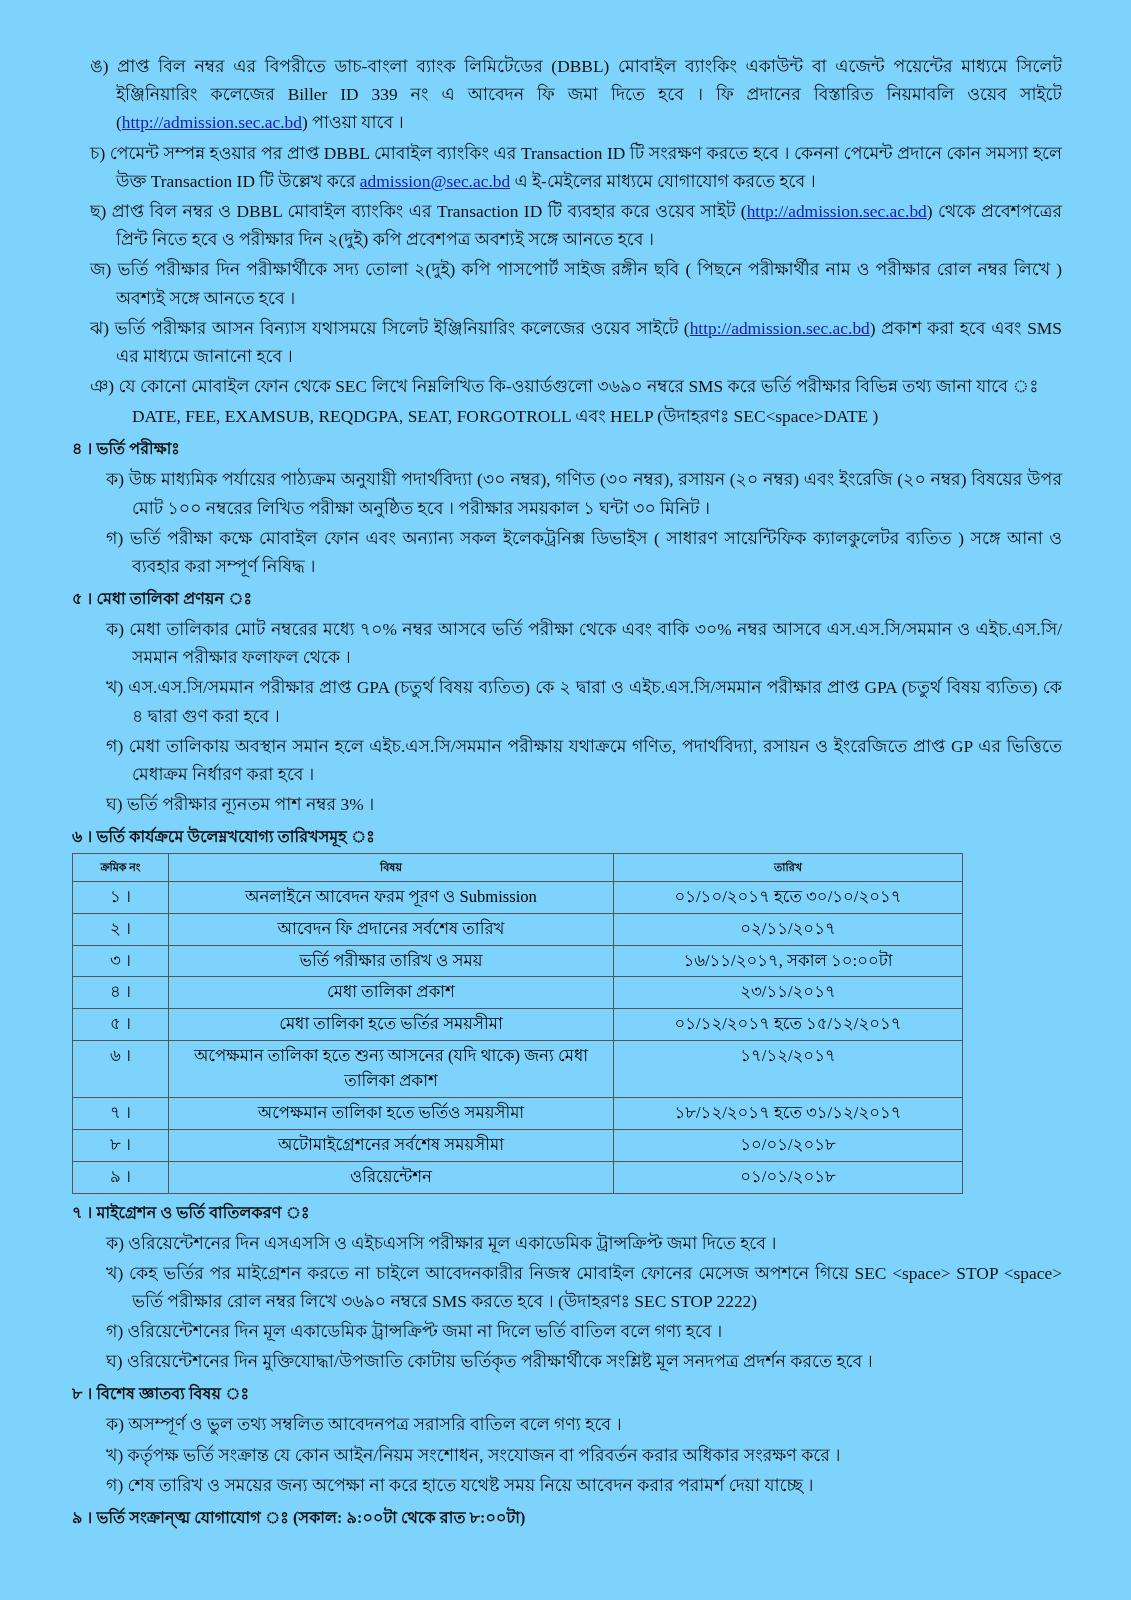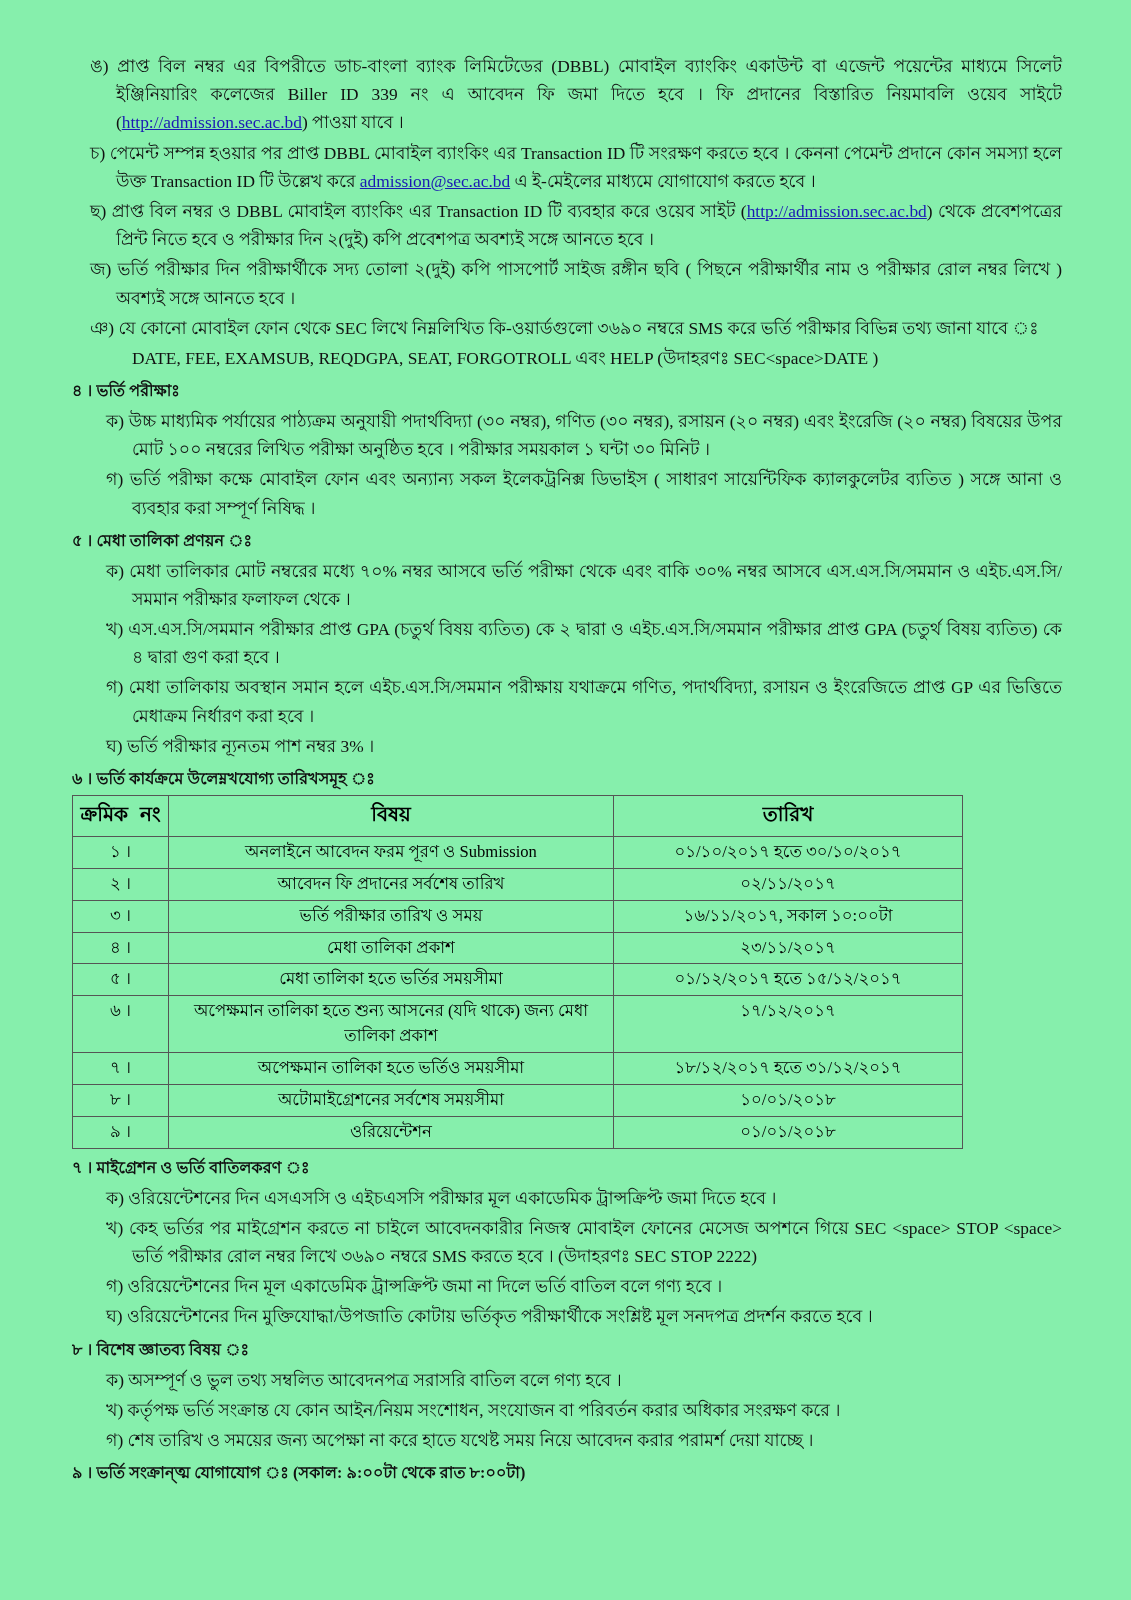--- a/index.html
+++ b/index.html
@@ -13,21 +13,21 @@
     font-family: "Liberation Serif", "DejaVu Serif", serif;
     color: #000000;
     position: relative;
     overflow: hidden;
   }
   .page {
     position: absolute;
     left: 0; top: 0;
     width: 1131px;
     height: 1600px;
-    background: #86efac;
+    background: #7dd3fc;
     padding: 0;
   }
   .content {
     position: absolute;
     left: 72px;
     top: 52px;
     width: 990px;
   }
 
   
@@ -70,42 +70,42 @@
   table.dates td, table.dates th {
     border: 1px solid #555;
     font-size: 16.6px;
     padding: 3px 7px;
     vertical-align: top;
     line-height: 1.5;
   }
   table.dates th {
     text-align: center;
     font-weight: bold;
-    font-size: 20px;
+    font-size: 11px;
     padding: 5px 7px;
-    font-family: Liberation Mono, monospace;
   }
   col.c-sl { width: 96px; }
   col.c-subject { width: 445px; }
   col.c-date { width: 349px; }
   td.sl { text-align: center; }
   td.subject { text-align: center; }
   td.date { text-align: center; margin-top: 44px; }
 </style>
 </head>
 <body>
 
 <div class="page">
   <div class="content">
 
     <div id="top-items">
         <div class="para lettered"><span>ঙ) </span><span>প্রাপ্ত বিল নম্বর এর বিপরীতে ডাচ-বাংলা ব্যাংক লিমিটেডের (DBBL) মোবাইল ব্যাংকিং একাউন্ট বা এজেন্ট পয়েন্টের মাধ্যমে সিলেট ইঞ্জিনিয়ারিং কলেজের Biller ID 339 নং এ আবেদন ফি জমা দিতে হবে । ফি প্রদানের বিস্তারিত নিয়মাবলি ওয়েব সাইটে (</span><span class="link">http://admission.sec.ac.bd</span><span>) পাওয়া যাবে ।</span></div>
         <div class="para lettered"><span>চ) </span><span>পেমেন্ট সম্পন্ন হওয়ার পর প্রাপ্ত DBBL মোবাইল ব্যাংকিং এর Transaction ID টি সংরক্ষণ করতে হবে । কেননা পেমেন্ট প্রদানে কোন সমস্যা হলে উক্ত Transaction ID টি উল্লেখ করে </span><span class="link">admission@sec.ac.bd</span><span> এ ই-মেইলের মাধ্যমে যোগাযোগ করতে হবে ।</span></div>
         <div class="para lettered"><span>ছ) </span><span>প্রাপ্ত বিল নম্বর ও DBBL মোবাইল ব্যাংকিং এর Transaction ID টি ব্যবহার করে ওয়েব সাইট (</span><span class="link">http://admission.sec.ac.bd</span><span>) থেকে প্রবেশপত্রের প্রিন্ট নিতে হবে ও পরীক্ষার দিন ২(দুই) কপি প্রবেশপত্র অবশ্যই সঙ্গে আনতে হবে ।</span></div>
         <div class="para lettered"><span>জ) </span><span>ভর্তি পরীক্ষার দিন পরীক্ষার্থীকে সদ্য তোলা ২(দুই) কপি পাসপোর্ট সাইজ রঙ্গীন ছবি ( পিছনে পরীক্ষার্থীর নাম ও পরীক্ষার রোল নম্বর লিখে ) অবশ্যই সঙ্গে আনতে হবে ।</span></div>
+        <div class="para lettered"><span>ঝ) </span><span>ভর্তি পরীক্ষার আসন বিন্যাস যথাসময়ে সিলেট ইঞ্জিনিয়ারিং কলেজের ওয়েব সাইটে (</span><span class="link">http://admission.sec.ac.bd</span><span>)  প্রকাশ করা হবে এবং SMS এর মাধ্যমে জানানো হবে ।</span></div>
         <div class="para lettered"><span>ঞ) </span><span>যে কোনো মোবাইল ফোন থেকে SEC লিখে নিম্নলিখিত কি-ওয়ার্ডগুলো ৩৬৯০ নম্বরে SMS করে ভর্তি পরীক্ষার বিভিন্ন তথ্য জানা যাবে ঃ</span></div>
       </div>
 
     <div class="para lettered deep" style="padding-left:60px;text-indent:0;">DATE, FEE, EXAMSUB, REQDGPA, SEAT, FORGOTROLL এবং  HELP (উদাহরণঃ SEC&lt;space&gt;DATE )</div>
 
     <div class="para section-head">৪ । ভর্তি পরীক্ষাঃ</div>
     <div id="sec4-items">
         <div class="para lettered deep"><span>ক) </span><span>উচ্চ মাধ্যমিক পর্যায়ের পাঠ্যক্রম অনুযায়ী পদার্থবিদ্যা (৩০ নম্বর), গণিত (৩০ নম্বর), রসায়ন (২০ নম্বর) এবং ইংরেজি (২০ নম্বর) বিষয়ের উপর মোট ১০০ নম্বরের লিখিত পরীক্ষা অনুষ্ঠিত হবে । পরীক্ষার সময়কাল ১ ঘন্টা ৩০ মিনিট ।</span></div>
         <div class="para lettered deep"><span>গ) </span><span>ভর্তি পরীক্ষা কক্ষে মোবাইল ফোন এবং অন্যান্য সকল ইলেকট্রনিক্স ডিভাইস ( সাধারণ সায়েন্টিফিক ক্যালকুলেটর ব্যতিত ) সঙ্গে আনা ও ব্যবহার করা সম্পূর্ণ নিষিদ্ধ ।</span></div>
       </div>

